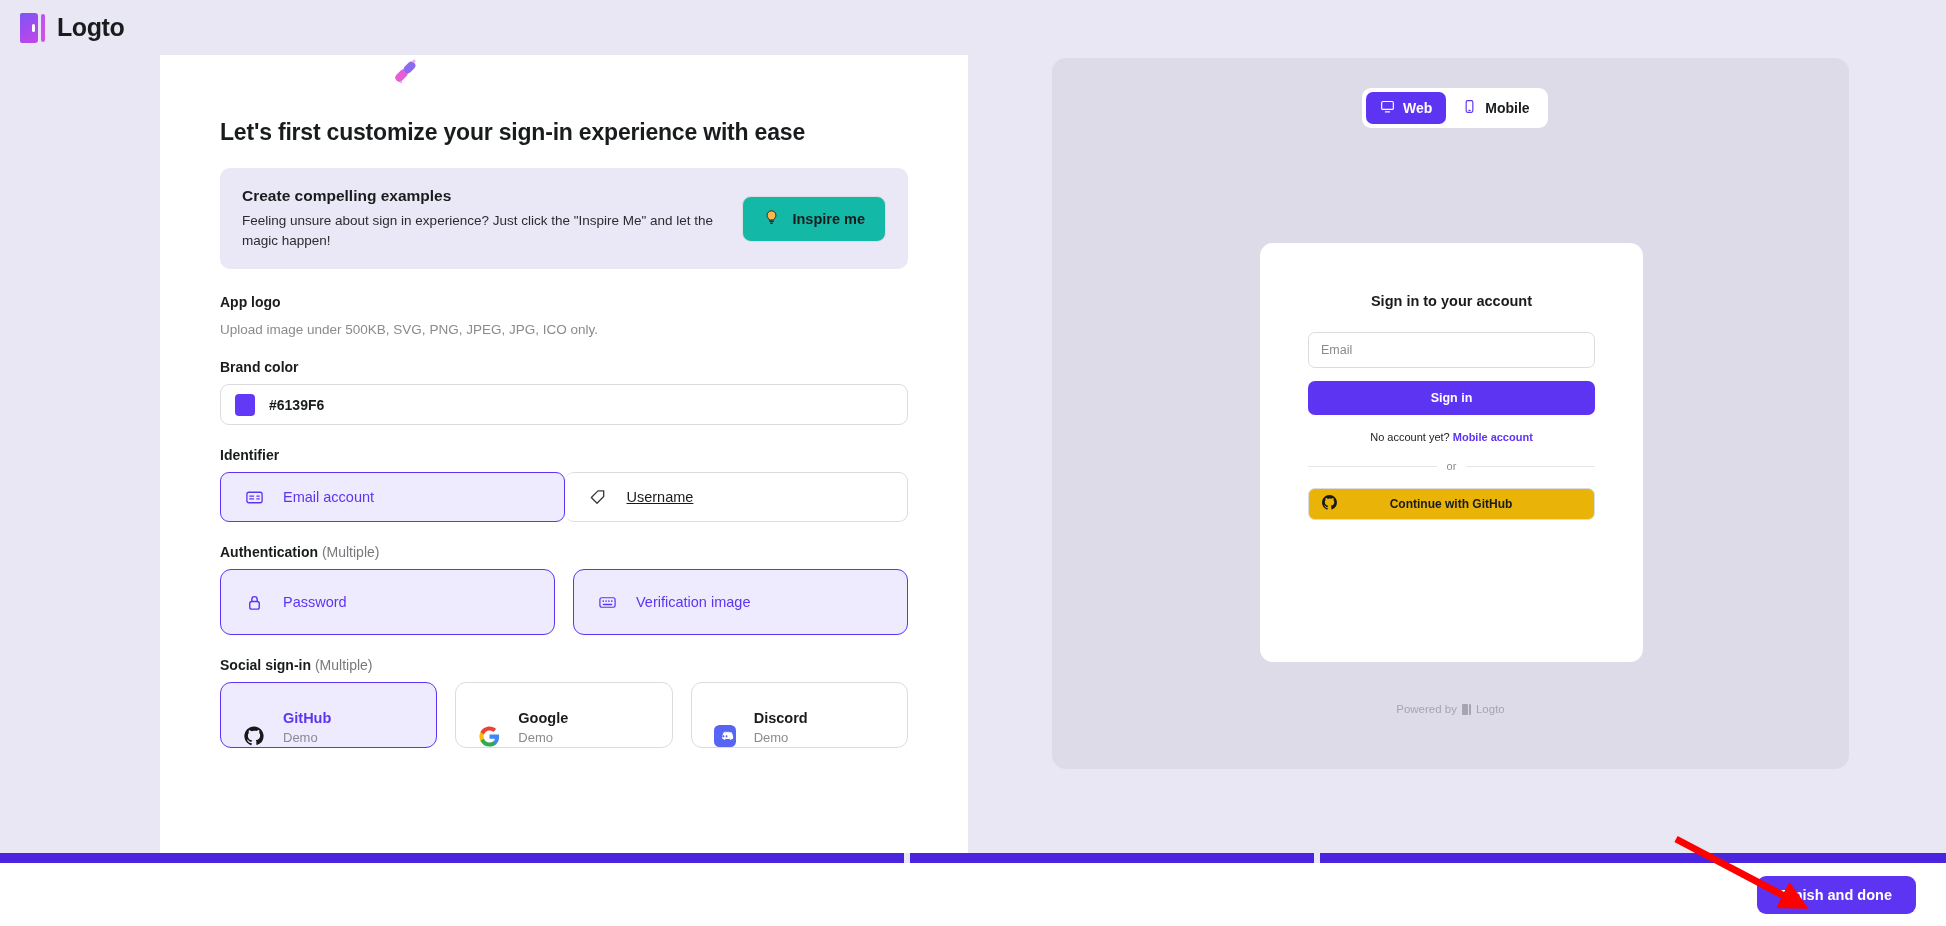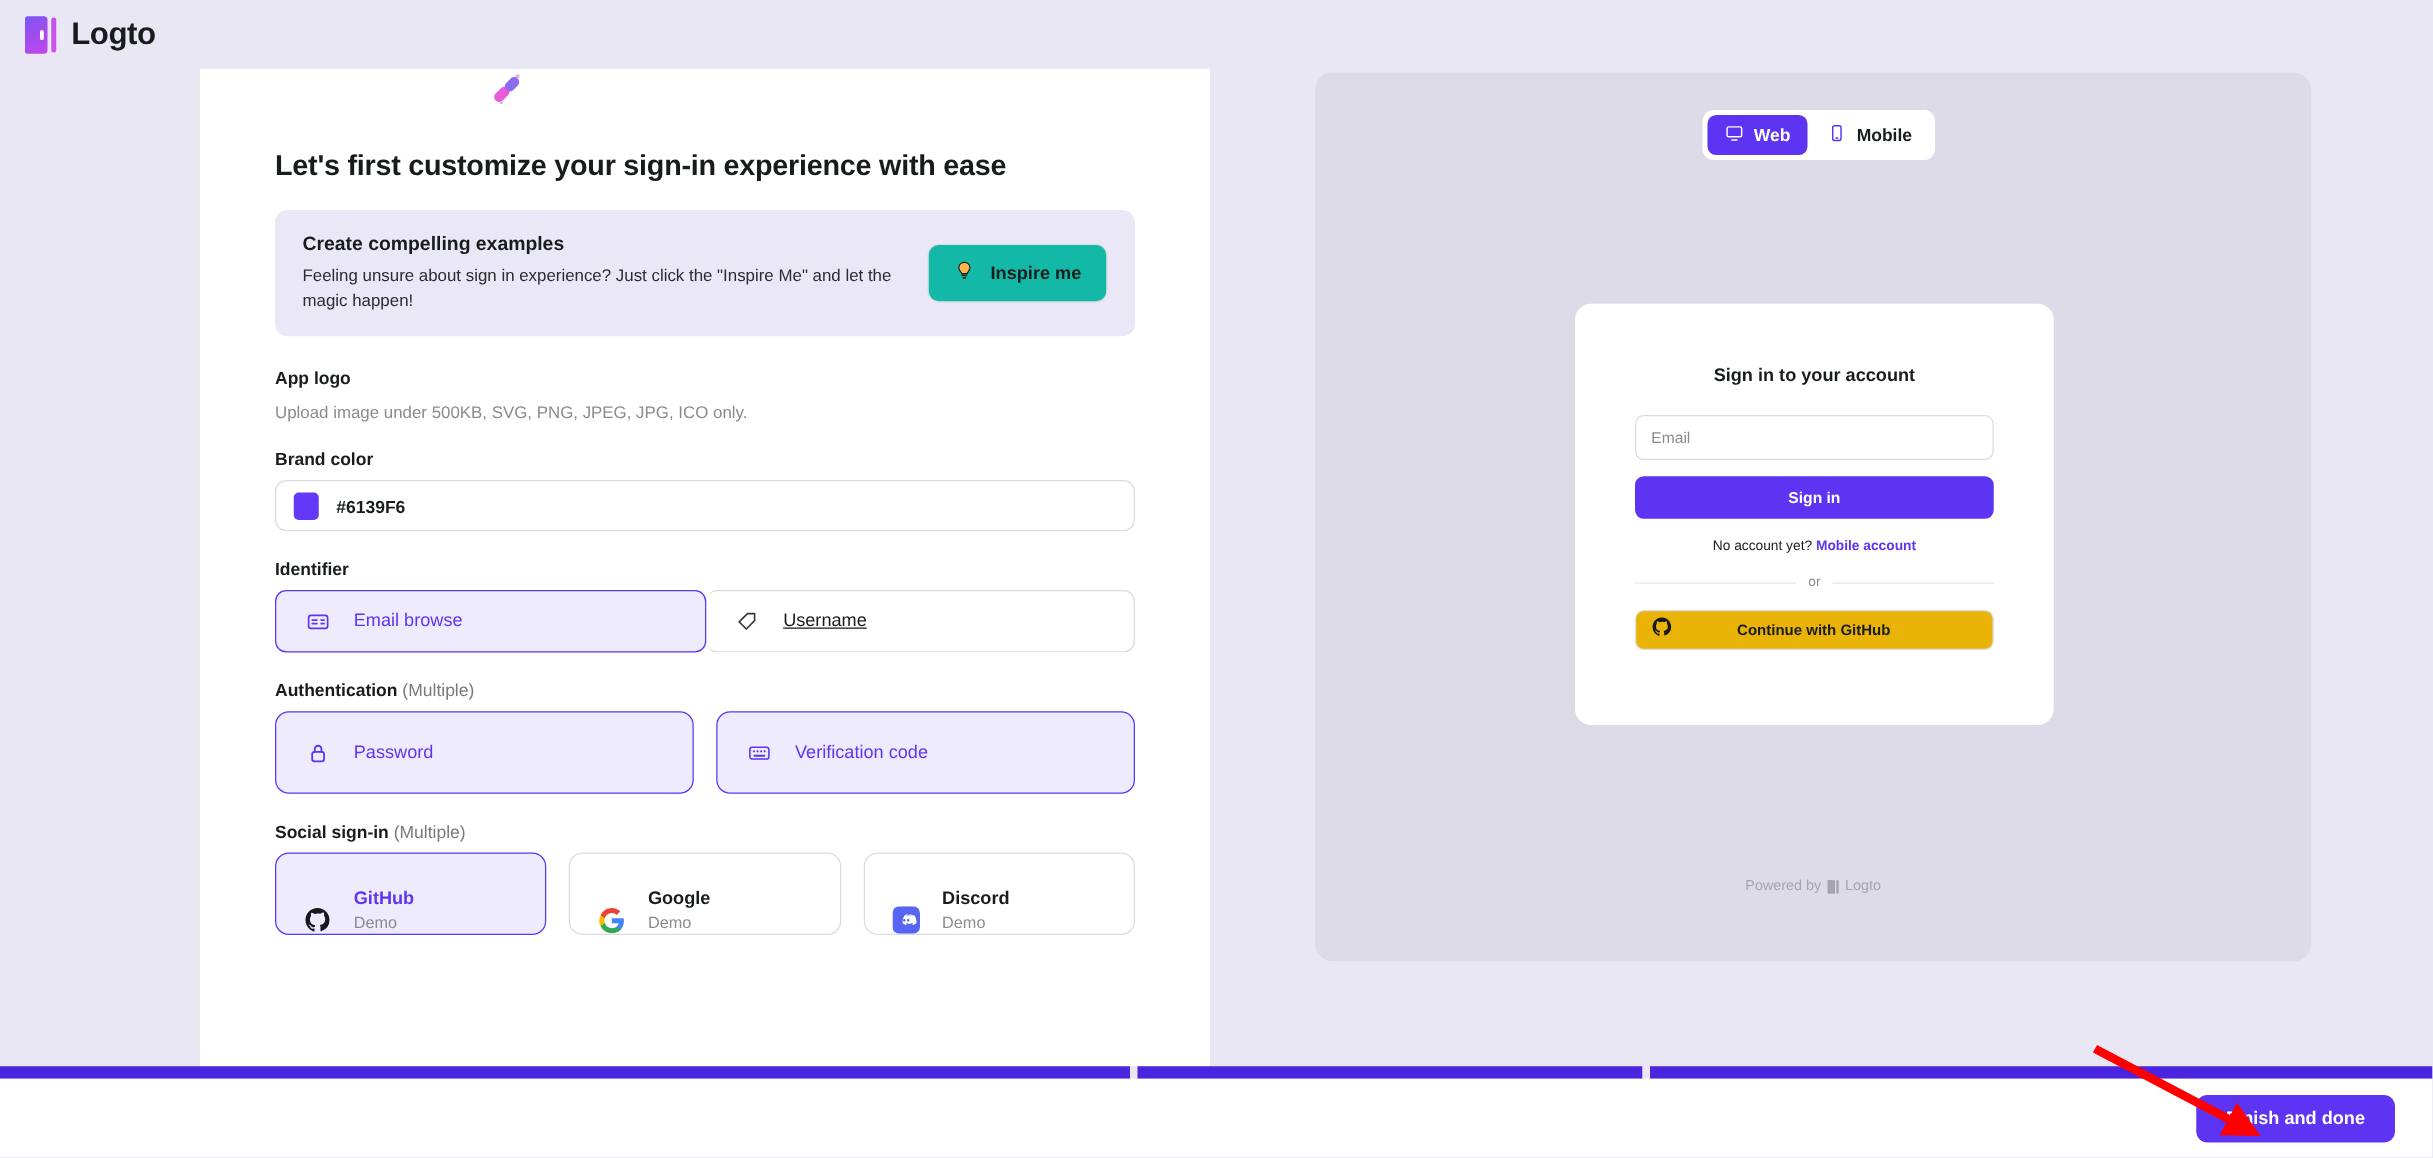--- a/index.html
+++ b/index.html
@@ -132,21 +132,21 @@
     display: flex; gap: 2px;
   }
   .device-btn {
     display: flex; align-items: center; gap: 8px;
     padding: 7px 14px; border-radius: 7px; font-size: 14px; font-weight: 600;
     color: #191c1d; cursor: pointer; background: transparent;
   }
   .device-btn.active { background: #5d34f2; color: #ffffff; }
 
   #signin-card {
-    position: absolute; left: 208px; top: 185px; width: 383px; height: 337px;
+    position: absolute; left: 208px; top: 185px; width: 383px; height: 419px;
     background: #ffffff; border-radius: 13px; padding: 50px 48px 0 48px;
   }
   #signin-title { font-size: 14.5px; font-weight: 700; text-align: center; color: #191c1d; margin-bottom: 23px; }
   #email-input {
     height: 36px; border: 1px solid #dcdce0; border-radius: 7px;
     display: flex; align-items: center; padding: 0 12px;
     font-size: 12.5px; color: #8a8b8f; cursor: text; background: #fff;
   }
   #signin-submit {
     margin-top: 13px; height: 34px; background: #5d34f2; border-radius: 7px;
@@ -253,21 +253,21 @@
 
     <div class="field-label section-gap">Identifier</div>
     <div class="opt-row">
       <div class="opt h-sm opt-joined-left sel">
         <span class="opt-icon">
           <svg width="19" height="19" viewBox="0 0 20 20" fill="none" stroke="#5d34f2" stroke-width="1.4">
             <rect x="2" y="4.5" width="16" height="11" rx="2"></rect>
             <path d="M5 8.5h4M5 11.5h4M12.5 8.5h2.5M12.5 11.5h2.5" stroke-linecap="round"></path>
           </svg>
         </span>
-        <span class="lbl">Email browse</span>
+        <span class="lbl">Email account</span>
       </div>
       <div class="opt h-sm opt-joined-right">
         <span class="opt-icon">
           <svg width="19" height="19" viewBox="0 0 20 20" fill="none" stroke="#3a3b3f" stroke-width="1.4" stroke-linejoin="round">
             <path d="M10.5 3H16.5V9L9.5 16 3.5 10 10.5 3z"></path>
           </svg>
         </span>
         <span class="lbl">Username</span>
       </div>
     </div>
@@ -292,21 +292,21 @@
             <rect x="2" y="5" width="16" height="10" rx="2"></rect>
             <g fill="#5d34f2" stroke="none">
               <circle cx="5.5" cy="8.5" r="0.9"></circle>
                 <circle cx="8.5" cy="8.5" r="0.9"></circle>
               <circle cx="11.5" cy="8.5" r="0.9"></circle>
                 <circle cx="14.5" cy="8.5" r="0.9"></circle>
               <rect x="5" y="11.4" width="10" height="1.6" rx="0.8"></rect>
             </g>
           </svg>
         </span>
-        <span class="lbl">Verification code</span>
+        <span class="lbl">Verification image</span>
       </div>
     </div>
 
     <div class="field-label section-gap">
       <span>Social sign-in</span>
       <span class="muted">(Multiple)</span>
     </div>
     <div class="social-row">
       <div class="social-card sel">
         <span class="opt-icon">

